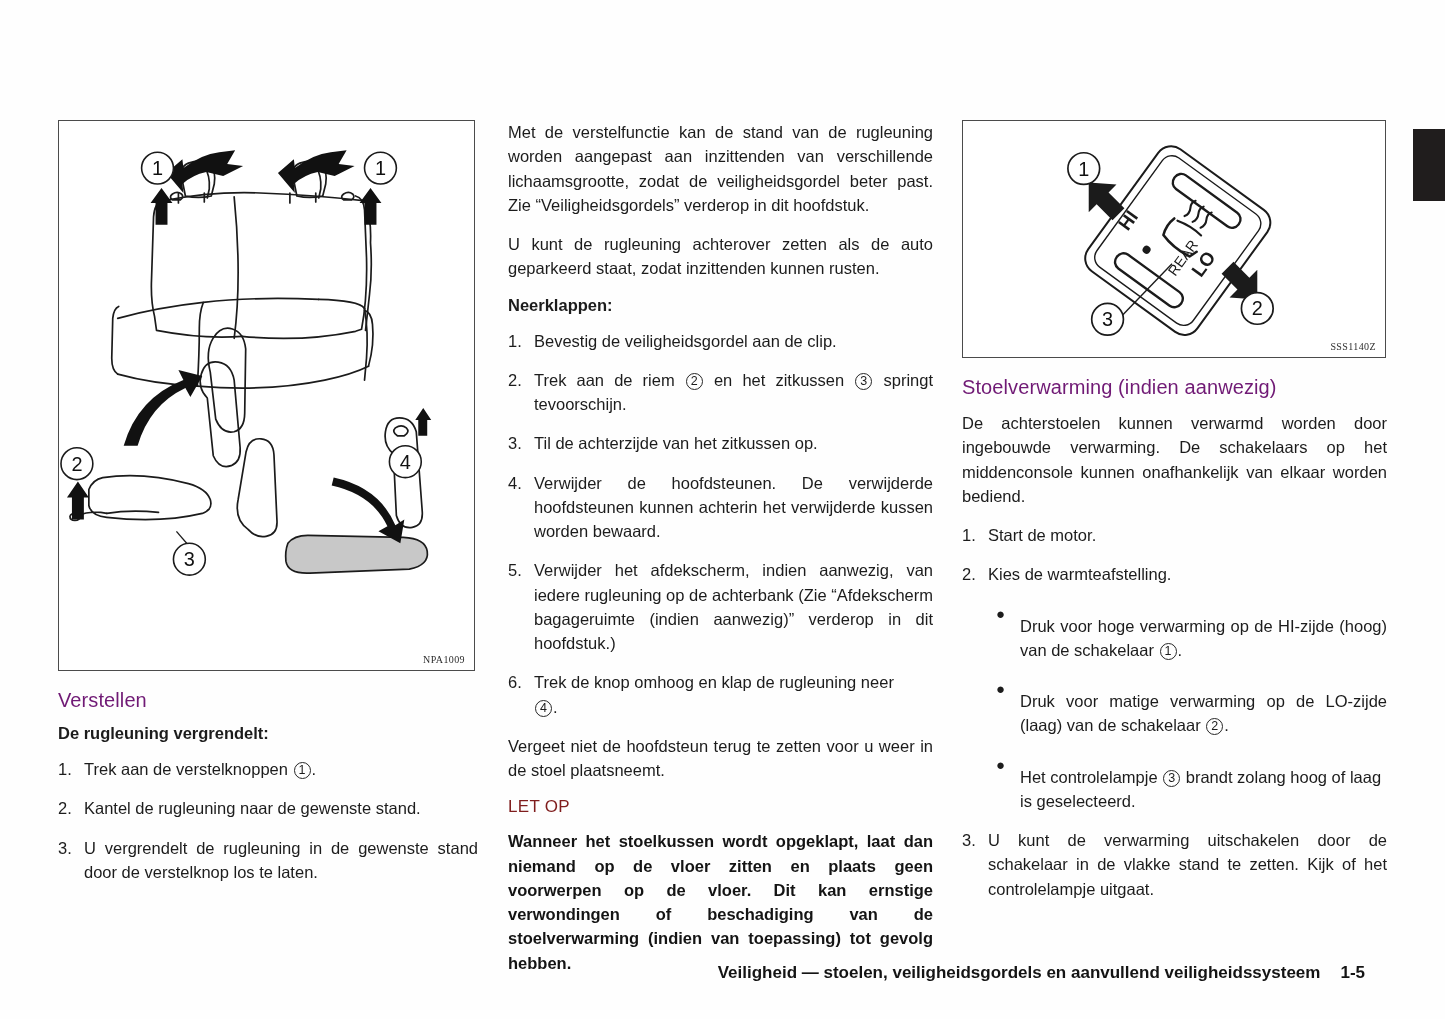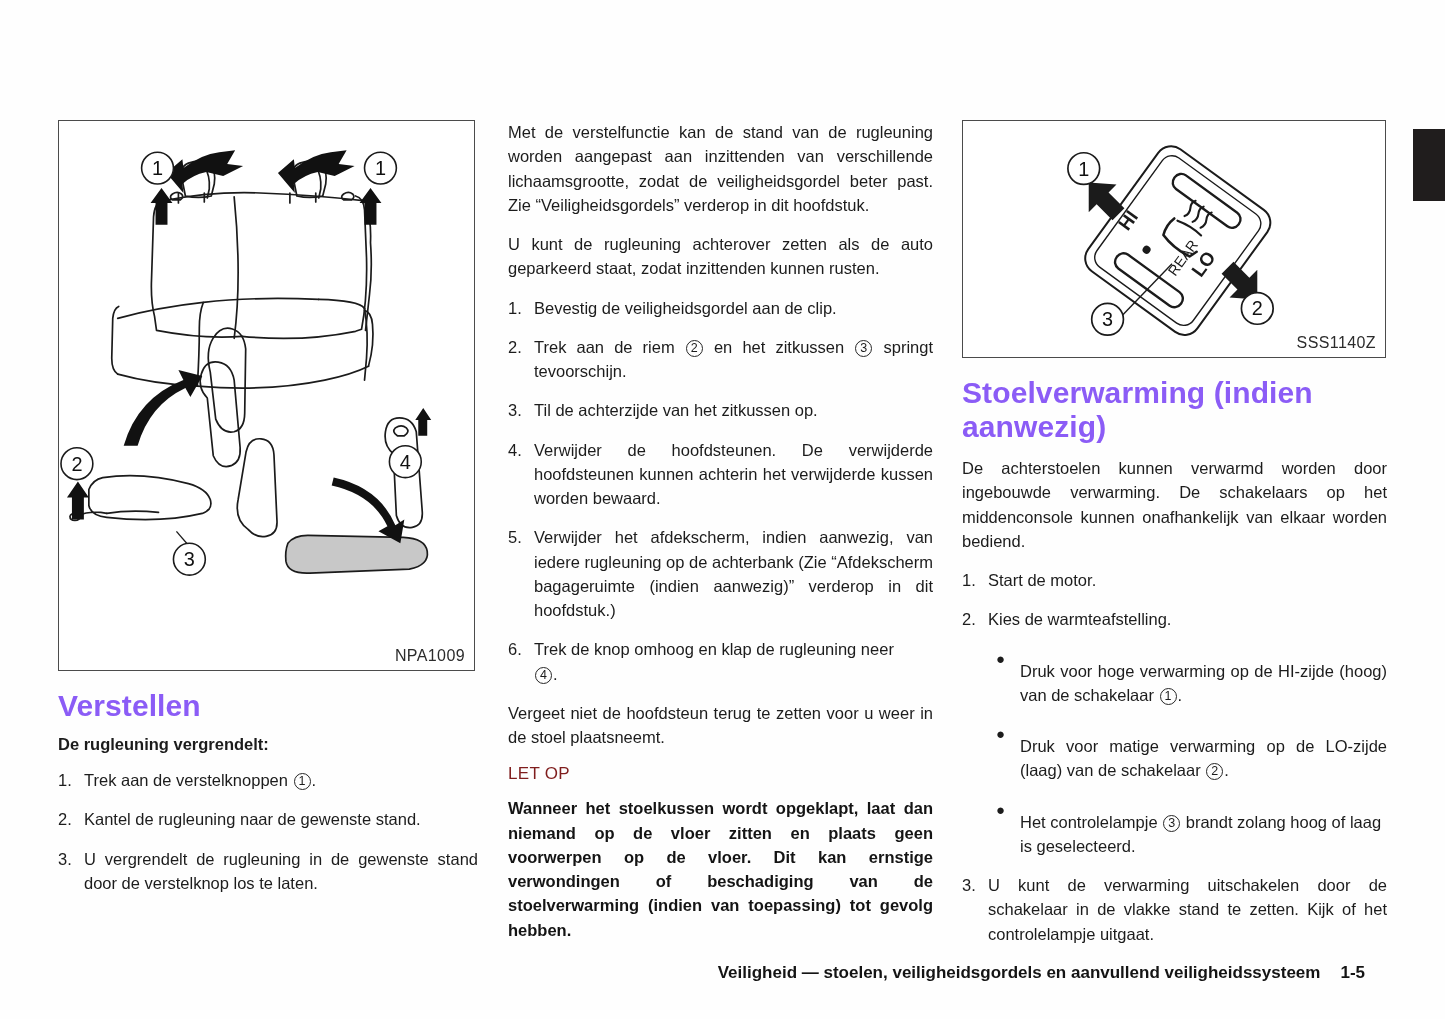--- a/index.html
+++ b/index.html
@@ -49,34 +49,34 @@
     background: #ffffff;
     box-sizing: border-box;
   }
   .fig-left  { width: 417px; height: 551px; }
   .fig-right { width: 424px; height: 238px; }
 
   .fig-code {
     position: absolute;
     right: 9px;
     bottom: 5px;
-    font-size: 16px;
+    font-size: 10px;
     letter-spacing: 0.4px;
     color: #2c2c2c;
-    font-family: Liberation Sans, sans-serif;
+    font-family: Liberation Serif, serif;
   }
   .fig-svg { display:block; width: 100%; height: 100%; }
 
   
   h2.section-title {
-    font-size: 30px;
-    font-weight: 700;
+    font-size: 20px;
+    font-weight: 400;
     margin: 0 0 12px 0;
     letter-spacing: 0.1px;
-    color: #8b5cf6;
+    color: #701a75;
   }
   .subhead {
     font-size: 16.5px;
     font-weight: bold;
     margin: 0 0 14px 0;
     color: #1c1c1c;
   }
   p.body {
     font-size: 16.5px;
     line-height: 1.47;
@@ -300,20 +300,21 @@
         <span class="txt">U vergrendelt de rugleuning in de gewenste stand door de verstelknop los te laten.</span>
       </li>
     </ol>
   </div>
 
   <div class="col col-mid">
 
     <p class="body">Met de verstelfunctie kan de stand van de rugleuning worden aangepast aan inzittenden van verschillende lichaamsgrootte, zodat de veiligheidsgordel beter past. Zie “Veiligheidsgordels” verderop in dit hoofdstuk.</p>
     <p class="body">U kunt de rugleuning achterover zetten als de auto geparkeerd staat, zodat inzittenden kunnen rusten.</p>
 
+    <div class="subhead">Neerklappen:</div>
 
     <ol class="steps">
       <li class="step">
         <span class="num">1.</span>
         <span class="txt nojust">Bevestig de veiligheidsgordel aan de clip.</span>
       </li>
       <li class="step">
         <span class="num">2.</span>
         <span class="txt"><span>Trek aan de riem </span><span class="ref">2</span><span> en het zitkussen </span><span class="ref">3</span><span> springt tevoorschijn.</span></span>
       </li>

